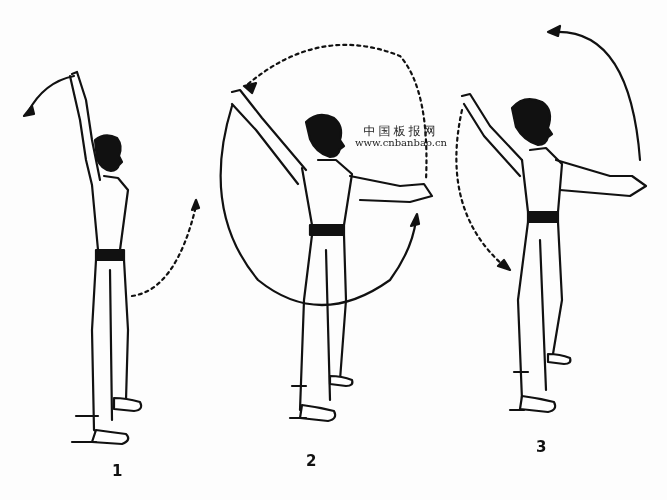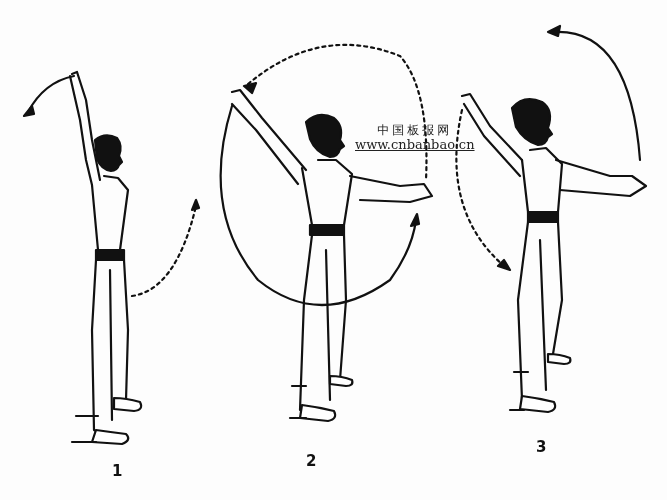--- a/index.html
+++ b/index.html
@@ -1,21 +1,21 @@
 <!DOCTYPE html>
 <html><head>
   <meta charset="utf-8">
   <style>
     html, body { margin: 0; padding: 0; background: #ffffff; }
     .canvas { position: relative; width: 667px; height: 500px; background: #fdfdfd; overflow: hidden; }
     svg { position: absolute; left: 0; top: 0; }
     .label { position: absolute; font-family: "DejaVu Sans", sans-serif; font-weight: bold; color: #111; font-size: 15px; }
     .wm { position: absolute; left: 355px; top: 125px; font-family: "DejaVu Serif", serif; color: #222; text-align: center; line-height: 1.05; }
-    .wm-cn { font-size: 12px; letter-spacing: 3px; font-family: Liberation Mono, monospace; }
-    .wm-url { font-size: 13px; text-decoration: underline; }
+    .wm-cn { font-size: 12px; letter-spacing: 3px; font-family: Liberation Sans, sans-serif; }
+    .wm-url { font-size: 10px; }
   </style>
 </head>
 <body>
 
 <div class="canvas">
   <svg width="667" height="500" viewBox="0 0 667 500" fill="none" stroke="#111" stroke-width="2.2" stroke-linecap="round" stroke-linejoin="round">
 
     <g>
 
       <path d="M72 74 L77 72 L86 100 L92 140 L100 180"></path>

